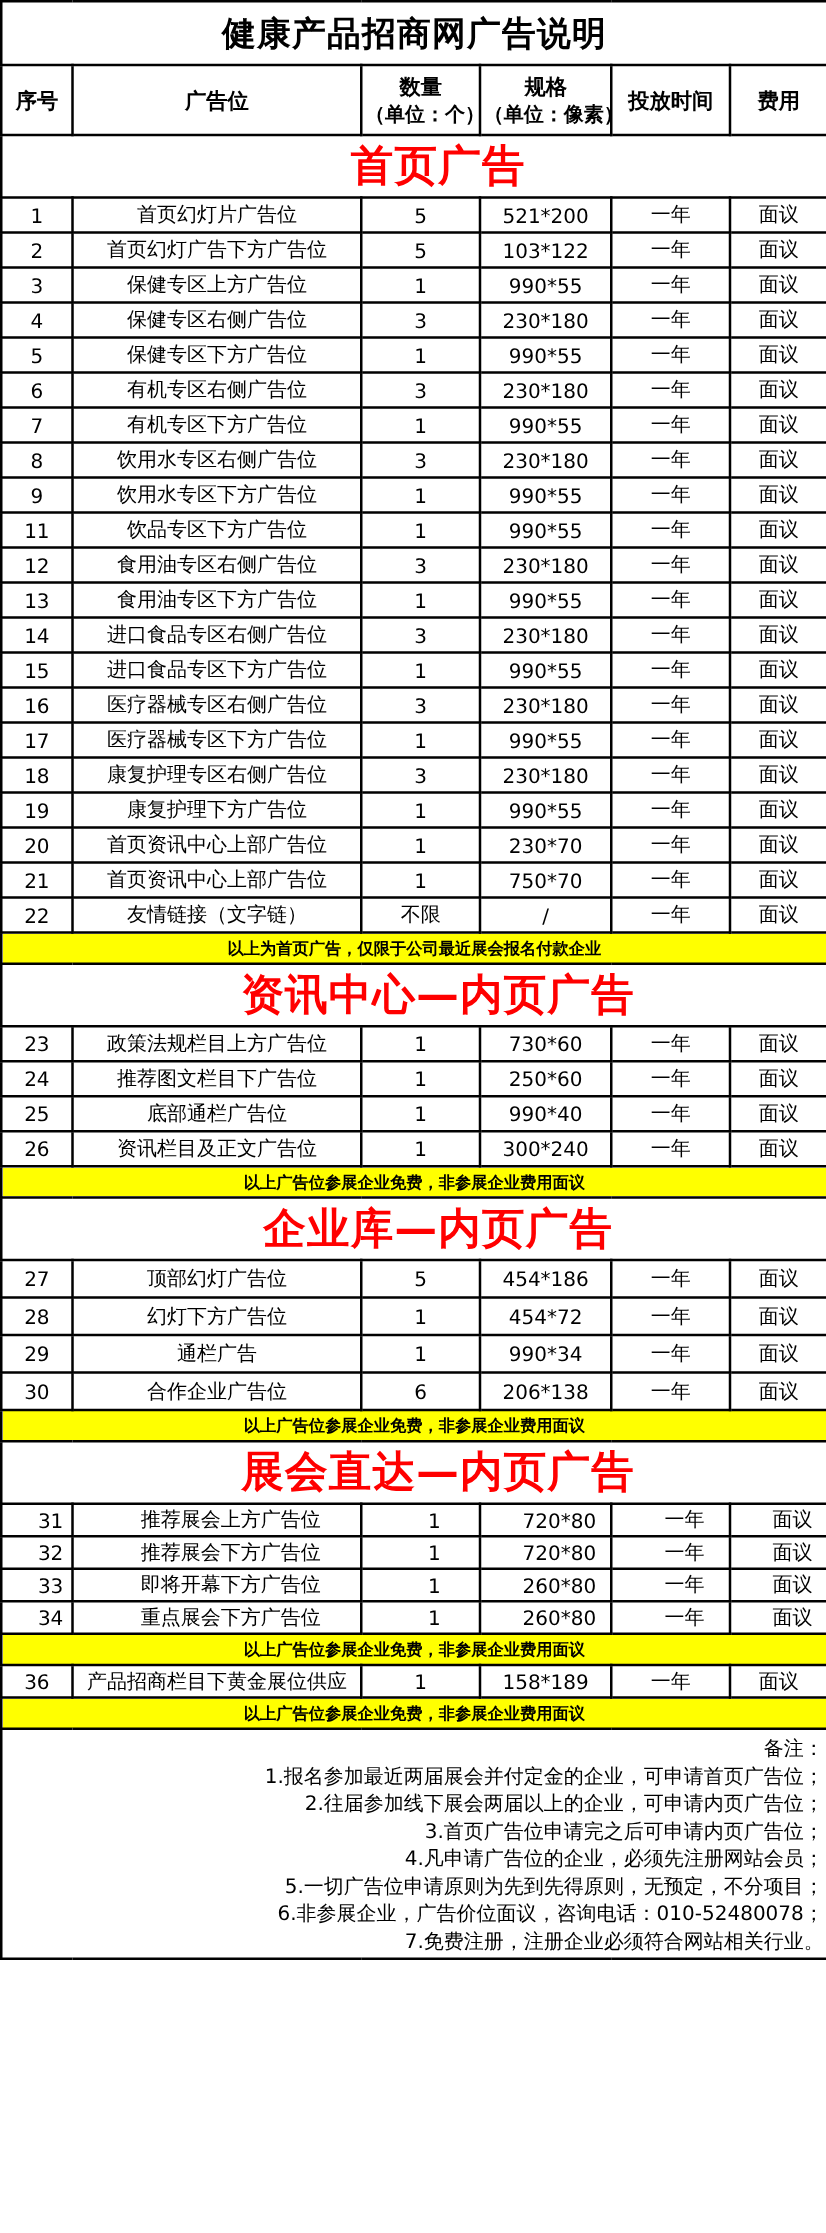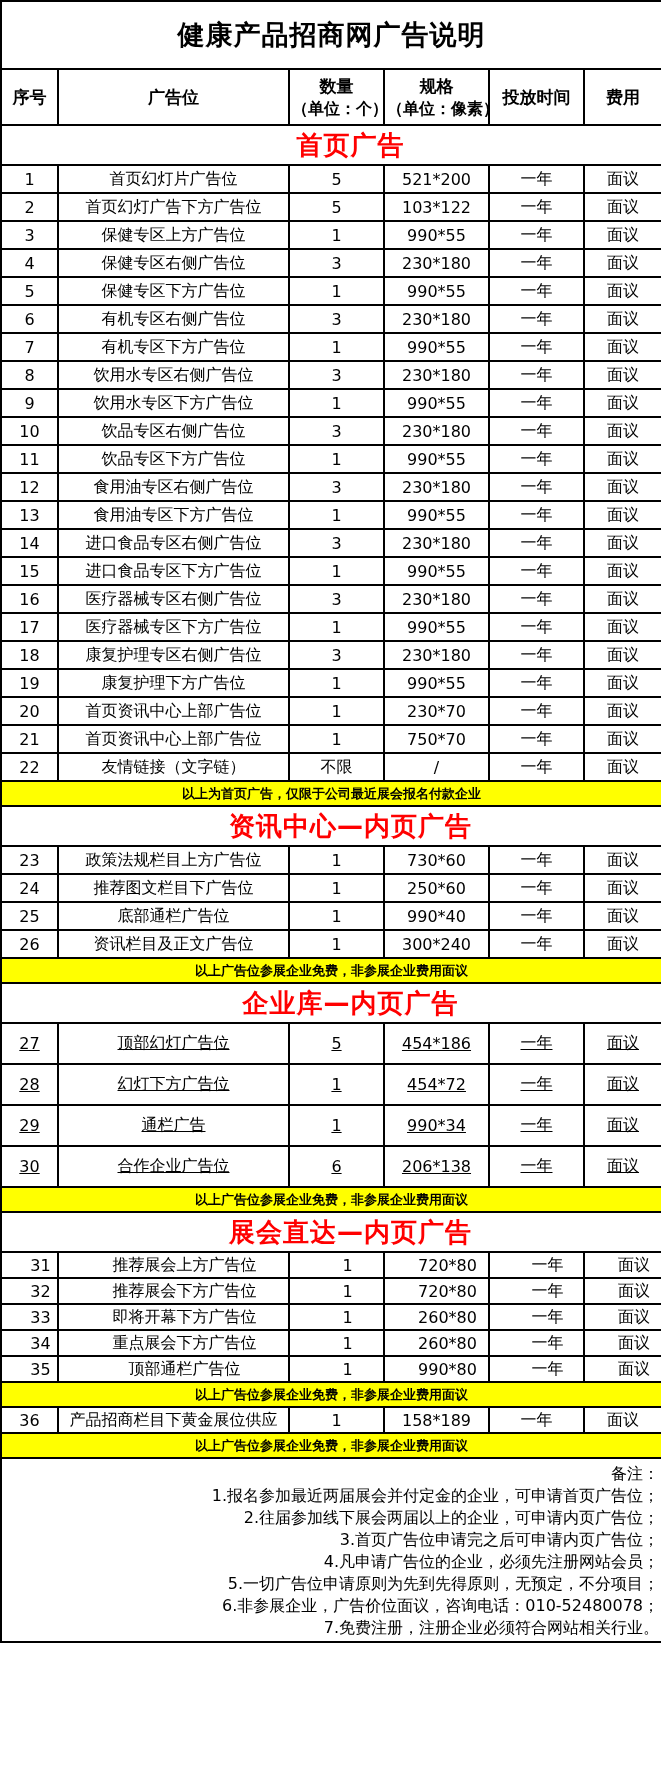--- a/index.html
+++ b/index.html
@@ -14,45 +14,45 @@
   table.ad-table td {
     border: 2px solid #000;
     text-align: center;
     vertical-align: middle;
     font-size: 16px;
     padding: 1px 2px;
     overflow: hidden;
     white-space: nowrap;
   }
   tr.title-row td {
-    height: 68px;
+    height: 51px;
     font-size: 27px;
     font-weight: bold;
     letter-spacing: 1px;
   }
   tr.header-row td {
     height: 56px;
     font-size: 17px;
     font-weight: bold;
   }
   tr.header-row td .sub {
     font-size: 16px;
     font-weight: bold;
     margin-top: 1px;
   }
   tr.section-row td {
     height: 40px;
-    font-size: 26px;
+    font-size: 34px;
     font-weight: bold;
     color: var(--accent-red, #FF0000);
     letter-spacing: 1px;
     padding-left: 40px;
   }
   tr.data-row td { height: 28px; }
-  tr.data-row.sec2 td { height: 41px; text-decoration: underline; }
+  tr.data-row.sec2 td { height: 30px; }
   tr.data-row.sec3 td { height: 26px; padding-left: 24px; }
   tr.data-row.sec4 td { height: 26px; }
   tr.yellow-row td {
     height: 25px;
     background: var(--note-yellow, #FFFF00);
     font-weight: bold;
     font-size: 13px;
   }
   tr.remarks-row td {
     height: 172px;
@@ -169,28 +169,20 @@
         </tr>
         <tr class="data-row sec0">
           <td>9</td>
           <td>饮用水专区下方广告位</td>
           <td>1</td>
           <td>990*55</td>
           <td>一年</td>
           <td>面议</td>
         </tr>
         <tr class="data-row sec0">
-          <td>10</td>
-          <td>饮品专区右侧广告位</td>
-          <td>3</td>
-          <td>230*180</td>
-          <td>一年</td>
-          <td>面议</td>
-        </tr>
-        <tr class="data-row sec0">
           <td>11</td>
           <td>饮品专区下方广告位</td>
           <td>1</td>
           <td>990*55</td>
           <td>一年</td>
           <td>面议</td>
         </tr>
         <tr class="data-row sec0">
           <td>12</td>
           <td>食用油专区右侧广告位</td>
@@ -383,28 +375,20 @@
           <td>1</td>
           <td>260*80</td>
           <td>一年</td>
           <td>面议</td>
         </tr>
         <tr class="data-row sec3">
           <td>34</td>
           <td>重点展会下方广告位</td>
           <td>1</td>
           <td>260*80</td>
-          <td>一年</td>
-          <td>面议</td>
-        </tr>
-        <tr class="data-row sec3">
-          <td>35</td>
-          <td>顶部通栏广告位</td>
-          <td>1</td>
-          <td>990*80</td>
           <td>一年</td>
           <td>面议</td>
         </tr>
         <tr class="yellow-row">
           <td colspan="6">以上广告位参展企业免费，非参展企业费用面议</td>
         </tr>
         <tr class="data-row sec4">
           <td>36</td>
           <td>产品招商栏目下黄金展位供应</td>
           <td>1</td>

